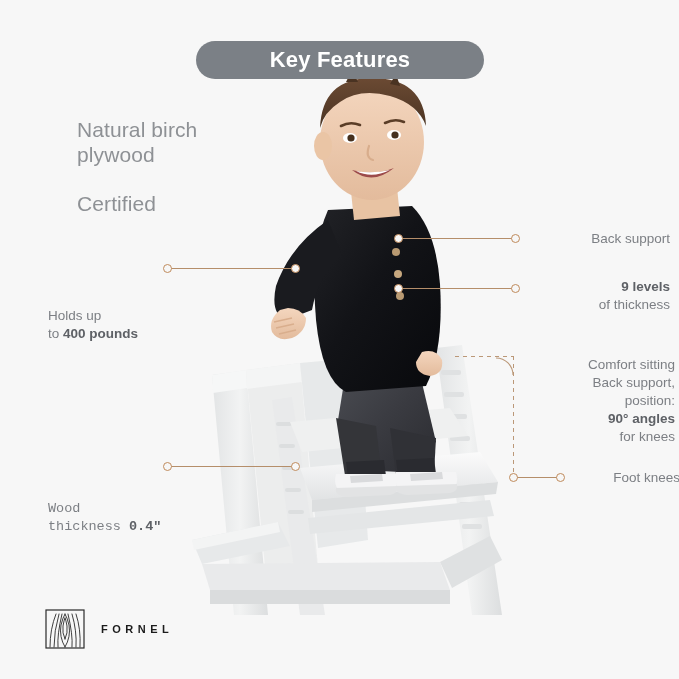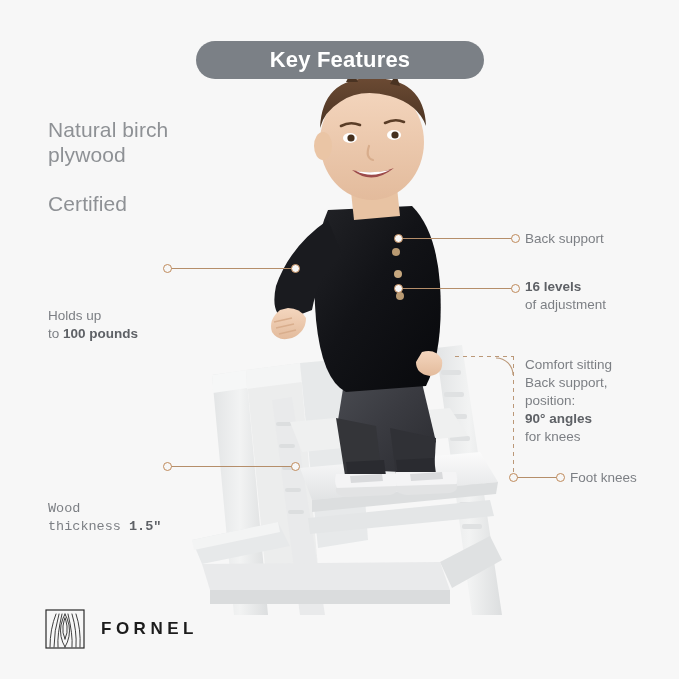--- a/index.html
+++ b/index.html
@@ -33,33 +33,34 @@
   }
 
   
   .heading {
     position:absolute;
     color:#8e9195;
     font-size:21px;
     font-weight:normal;
     line-height:25px;
     letter-spacing:.1px;
+    margin-left:29px;
   }
   #heading-plywood { left:48px; top:117px; width:190px; }
   #heading-certified { left:48px; top:191px; width:190px; }
 
   
   .callout {
     position:absolute;
     color:#7c7f84;
     font-size:13.5px;
     line-height:18px;
   }
   .callout b { color:#5e6166; font-weight:bold; }
-  .callout.right { text-align:left; }
+  .callout.right { text-align:right; }
   .callout.left  { text-align:left;margin-top:48px; }
 
   #callout-weight   { left:48px; top:259px; width:130px; }
   #callout-thick    { left:48px; top:452px; width:130px;font-family:Liberation Mono, monospace; }
   #callout-back     { left:525px; top:230px; width:145px; }
   #callout-levels   { left:525px; top:278px; width:145px; }
   #callout-comfort  { left:525px; top:356px; width:150px; }
   #callout-foot     { left:570px; top:469px; width:110px; }
 
   
@@ -90,21 +91,21 @@
 
   
   #logo {
     position:absolute;
     left:45px; top:609px;
     display:flex; align-items:center; gap:16px;
   }
   #logo-mark { width:40px; height:40px; display:block; }
   #logo-word {
     color:#1c1c1c;
-    font-size:17px;
+    font-size:11px;
     font-weight:bold;
     letter-spacing:4.5px;
   }
 
   
   #photo { position:absolute; left:150px; top:70px; width:400px; height:545px; }
   #photo svg { display:block; width:100%; height:100%; }
 </style>
 </head>
 <body>
@@ -243,47 +244,47 @@
   <div class="title-pill">
     <span>Key Features</span>
   </div>
 
   <div class="heading" id="heading-plywood">Natural birch plywood</div>
   <div class="heading" id="heading-certified">Certified</div>
 
   <div class="callout left" id="callout-weight">
     <div>Holds up</div>
     <div>
-      <span>to </span><b>100 pounds</b>
+      <span>to </span><b>400 pounds</b>
     </div>
   </div>
   <div class="conn" style="left:167px; top:268px; width:128px;"></div>
   <div class="dot" style="left:167px; top:268px;"></div>
   <div class="dot" style="left:295px; top:268px;"></div>
 
   <div class="callout left" id="callout-thick">
     <div>Wood</div>
     <div>
-      <span>thickness </span><b>1.5″</b>
+      <span>thickness </span><b>0.4″</b>
     </div>
   </div>
   <div class="conn" style="left:167px; top:466px; width:128px;"></div>
   <div class="dot" style="left:167px; top:466px;"></div>
   <div class="dot" style="left:295px; top:466px;"></div>
 
   <div class="callout right" id="callout-back">
     <div>Back support</div>
   </div>
   <div class="conn" style="left:398px; top:238px; width:117px;"></div>
   <div class="dot" style="left:398px; top:238px;"></div>
   <div class="dot" style="left:515px; top:238px;"></div>
 
   <div class="callout right" id="callout-levels">
-    <div><b>16 levels</b></div>
-    <div>of adjustment</div>
+    <div><b>9 levels</b></div>
+    <div>of thickness</div>
   </div>
   <div class="conn" style="left:398px; top:288px; width:117px;"></div>
   <div class="dot" style="left:398px; top:288px;"></div>
   <div class="dot" style="left:515px; top:288px;"></div>
 
   <div class="callout right" id="callout-comfort">
     <div>Comfort sitting</div>
     <div>Back support,</div>
     <div>position:</div>
     <div><b>90° angles</b></div>

